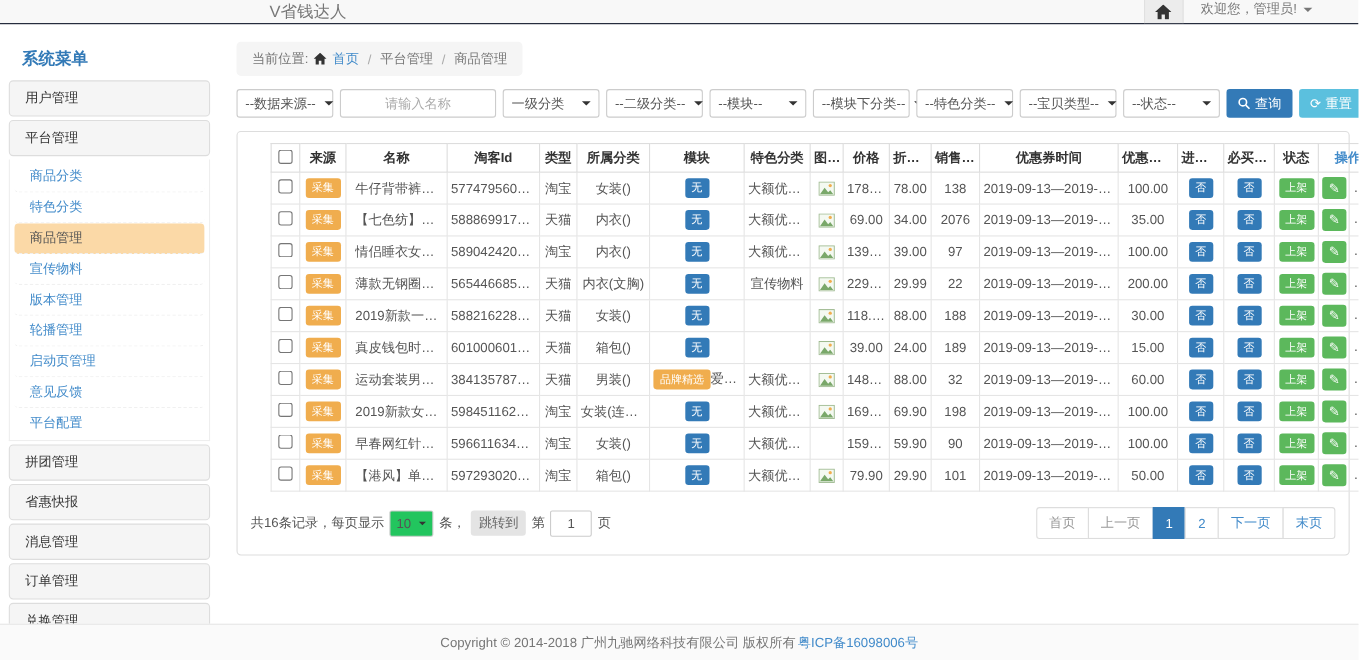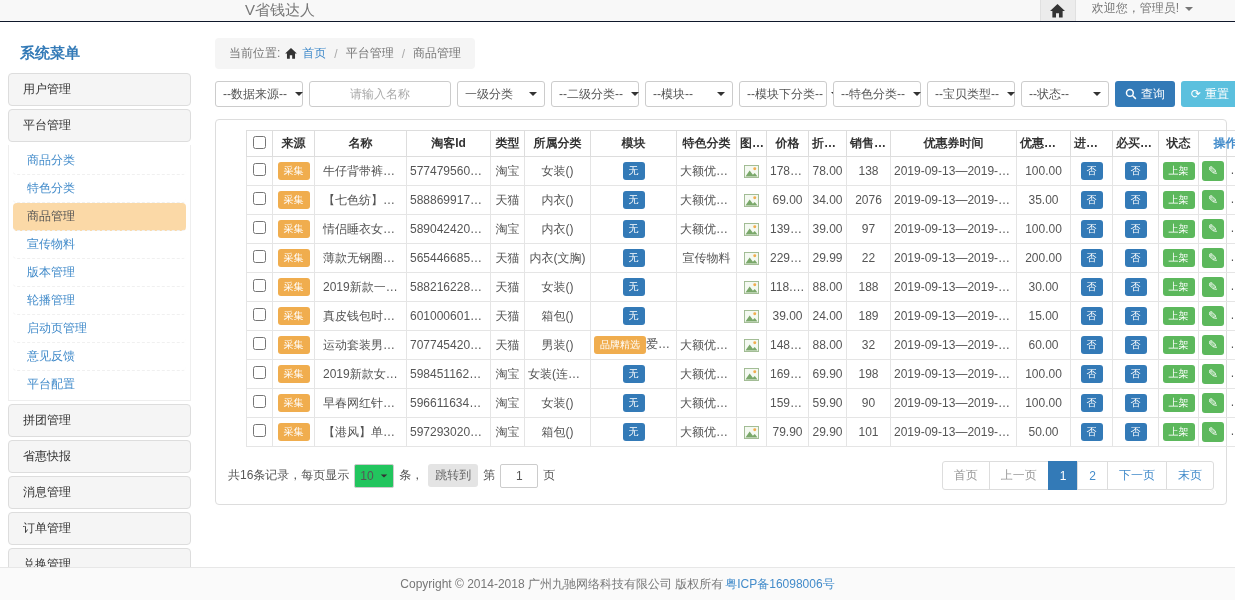--- a/index.html
+++ b/index.html
@@ -501,21 +501,21 @@
                   <svg class="icon" width="9" height="11" viewBox="0 0 12 14">
                     <path fill="#fff" d="M4 0 H8 V1.5 H12 V3 H0 V1.5 H4 Z M1 4 H11 L10.2 14 H1.8 Z"></path>
                   </svg>
                 </button>
     </td>
   </tr>
             <tr>
     <td><input type="checkbox" style=""></td>
     <td><span class="badge badge-orange">采集</span></td>
     <td style="text-align:left;padding-left:8px;">运动套装男士卫衣初秋...</td>
-    <td>707745420621</td>
+    <td>384135787307</td>
     <td>天猫</td>
     <td>男装()</td>
     <td>
       <span class="badge badge-orange">品牌精选</span><span>爱上运动</span>
     </td>
     <td>大额优惠券</td>
     <td>
       <svg class="icon" width="15" height="13" viewBox="0 0 16 14" style="margin:0 auto;">
                   <rect x="0.5" y="0.5" width="15" height="13" fill="#f4f9f1" stroke="#9db98f"></rect>
                   <circle cx="11.5" cy="4" r="1.6" fill="#f0ad4e"></circle>

